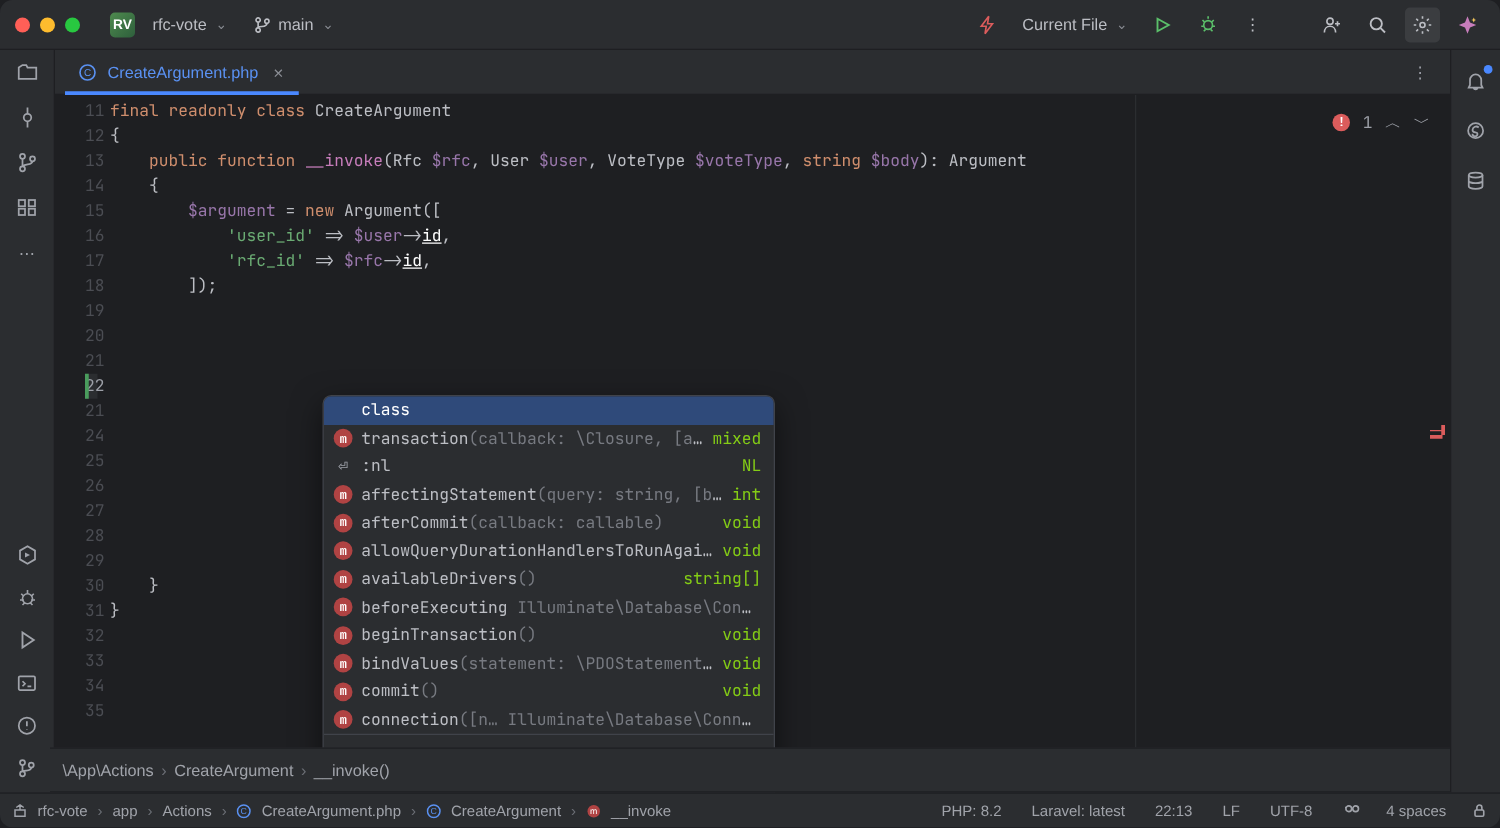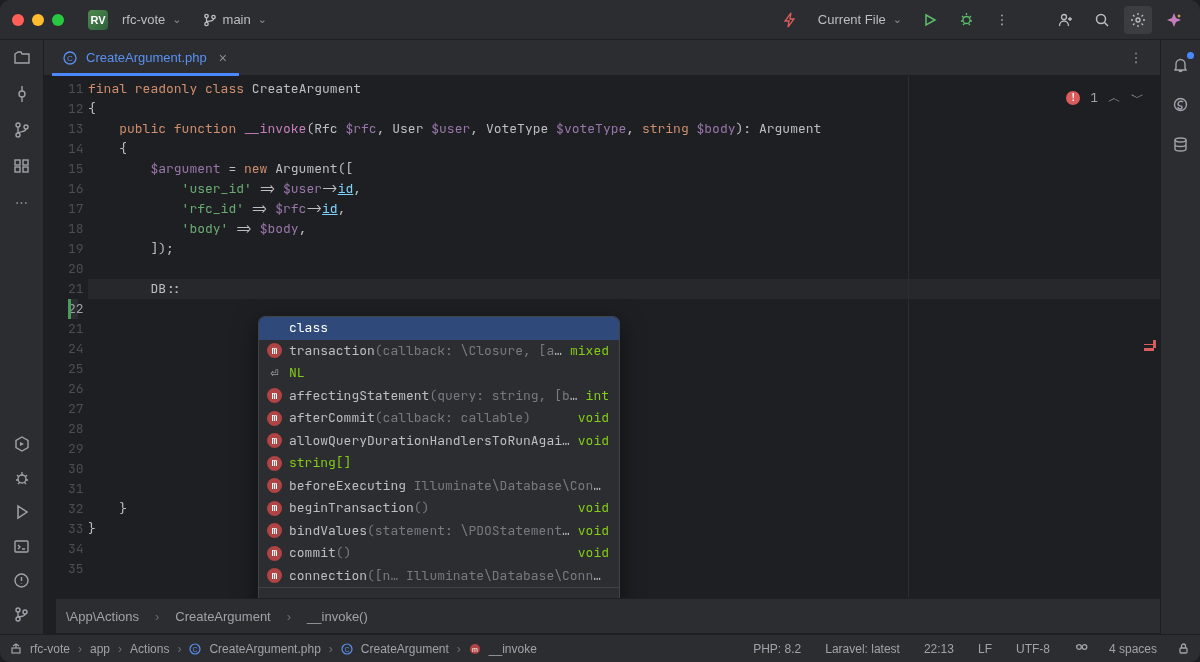--- a/index.html
+++ b/index.html
@@ -123,21 +123,21 @@
     .code-line { height: 20px; white-space: pre; }
     .code-line.active { background: #26282b; }
     .kw { color: #cf8e6d; }
     .var { color: #9876aa; }
     .str { color: #6aab73; }
     .type { color: #bcbec4; }
     .op { color: #bcbec4; }
     .arrow { color: #bcbec4; }
     .mag { color: #c77dbb; }
     .cls { color: #bcbec4; }
-    .prop { color: #7dd3fc; text-decoration: underline; }
+    .prop { color: #ffffff; text-decoration: underline; }
 
     .right-margin {
       position: absolute; top: 0; bottom: 0; left: 820px; width: 0;
       border-left: 1px solid #2b2d30;
     }
     .err-badge {
       position: absolute; top: 12px; right: 16px;
       display: flex; align-items: center; gap: 10px;
       color: #9da0a8;
     }
@@ -175,23 +175,23 @@
     .p-row .mname { color: #bcbec4; }
     .p-row .sig { color: #777a81; }
     .p-row .tail { color: #84cc16; font-size: 13px; }
     .p-row.selected .mname { color: #fff; }
     .p-last { border-top: 1px solid #40434a; padding: 6px 10px; display: flex; align-items: center; color: #8b8e95; font-size: 12px; gap: 6px; }
     .p-last .link { color: #5a91f2; cursor: pointer; }
     .p-last .dots { margin-left: auto; color: #9da0a8; }
 
     
     .breadcrumbs {
-      position: absolute; left: 56px; right: 40px; bottom: 28px;
+      position: absolute; left: 40px; right: 40px; bottom: 28px;
       height: 36px; background: #2b2d30; border-bottom: 1px solid #1e1f22; border-top: 1px solid #1e1f22;
-      display: flex; align-items: center; gap: 16px;
+      display: flex; align-items: center; gap: 6px;
       padding-left: 10px; color: #a0a3aa;
       font-size: 13px;
     }
     .bc-sep { color: #6b6e75; }
 
     
     .status-bar {
       position: absolute; left: 0; right: 0; bottom: 0; height: 28px;
       background: #2b2d30;
       border-top: 1px solid #1e1f22;
@@ -417,24 +417,22 @@
     <div class="mini-red thin"></div>
     <div class="mini-red"></div>
 
     <div class="code-line"><span class="kw">final </span><span class="kw">readonly </span><span class="kw">class </span><span class="cls">CreateArgument</span></div>
       <div class="code-line"><span class="op">{</span></div>
       <div class="code-line"><span class="op">    </span><span class="kw">public </span><span class="kw">function </span><span class="mag">__invoke</span><span class="op">(</span><span class="type">Rfc </span><span class="var">$rfc</span><span class="op">, </span><span class="type">User </span><span class="var">$user</span><span class="op">, </span><span class="type">VoteType </span><span class="var">$voteType</span><span class="op">, </span><span class="kw">string </span><span class="var">$body</span><span class="op">): </span><span class="type">Argument</span></div>
       <div class="code-line"><span class="op">    {</span></div>
       <div class="code-line"><span class="op">        </span><span class="var">$argument</span><span class="op"> = </span><span class="kw">new </span><span class="type">Argument</span><span class="op">([</span></div>
       <div class="code-line"><span class="op">            </span><span class="str">'user_id'</span><span class="op"> =&gt; </span><span class="var">$user</span><span class="arrow">-&gt;</span><span class="prop">id</span><span class="op">,</span></div>
       <div class="code-line"><span class="op">            </span><span class="str">'rfc_id'</span><span class="op"> =&gt; </span><span class="var">$rfc</span><span class="arrow">-&gt;</span><span class="prop">id</span><span class="op">,</span></div>
-      <div class="code-line"><span class="op">            </span><span class="str">'body'</span><span class="op"> =&gt; </span><span class="var">$body</span><span class="op">,</span></div>
       <div class="code-line"><span class="op">        ]);</span></div>
       <div class="code-line"></div>
-      <div class="code-line active"><span class="op">        </span><span class="type">DB</span><span class="op">::</span></div>
       <div class="code-line"></div>
       <div class="code-line"></div>
       <div class="code-line"></div>
       <div class="code-line"></div>
       <div class="code-line"></div>
       <div class="code-line"></div>
       <div class="code-line"></div>
       <div class="code-line"></div>
       <div class="code-line"></div>
       <div class="code-line"></div>
@@ -447,39 +445,41 @@
           <span class="main"><span class="mname">class</span><span class="sig"></span></span>
           <span class="tail"></span>
         </div>
         <div class="p-row">
           <span class="lead m">m</span>
           <span class="main"><span class="mname">transaction</span><span class="sig">(callback: \Closure, [attem…</span></span>
           <span class="tail">mixed</span>
         </div>
         <div class="p-row">
           <span class="lead tpl">⏎</span>
+          <span class="main"><span class="mname">:nl</span><span class="sig"></span></span>
           <span class="tail">NL</span>
         </div>
         <div class="p-row">
           <span class="lead m">m</span>
           <span class="main"><span class="mname">affectingStatement</span><span class="sig">(query: string, [bindi…</span></span>
           <span class="tail">int</span>
         </div>
         <div class="p-row">
           <span class="lead m">m</span>
           <span class="main"><span class="mname">afterCommit</span><span class="sig">(callback: callable)</span></span>
           <span class="tail">void</span>
         </div>
         <div class="p-row">
           <span class="lead m">m</span>
           <span class="main"><span class="mname">allowQueryDurationHandlersToRunAgain</span><span class="sig">()</span></span>
           <span class="tail">void</span>
         </div>
         <div class="p-row">
           <span class="lead m">m</span>
+          <span class="main"><span class="mname">availableDrivers</span><span class="sig">()</span></span>
           <span class="tail">string[]</span>
         </div>
         <div class="p-row">
           <span class="lead m">m</span>
           <span class="main"><span class="mname">beforeExecuting</span><span class="sig"> Illuminate\Database\Connecti…</span></span>
           <span class="tail"></span>
         </div>
         <div class="p-row">
           <span class="lead m">m</span>
           <span class="main"><span class="mname">beginTransaction</span><span class="sig">()</span></span>

